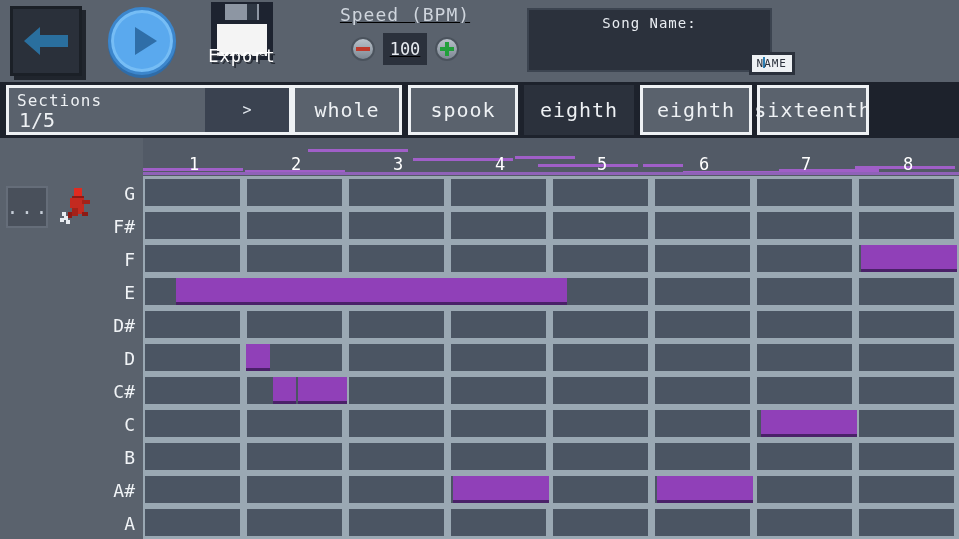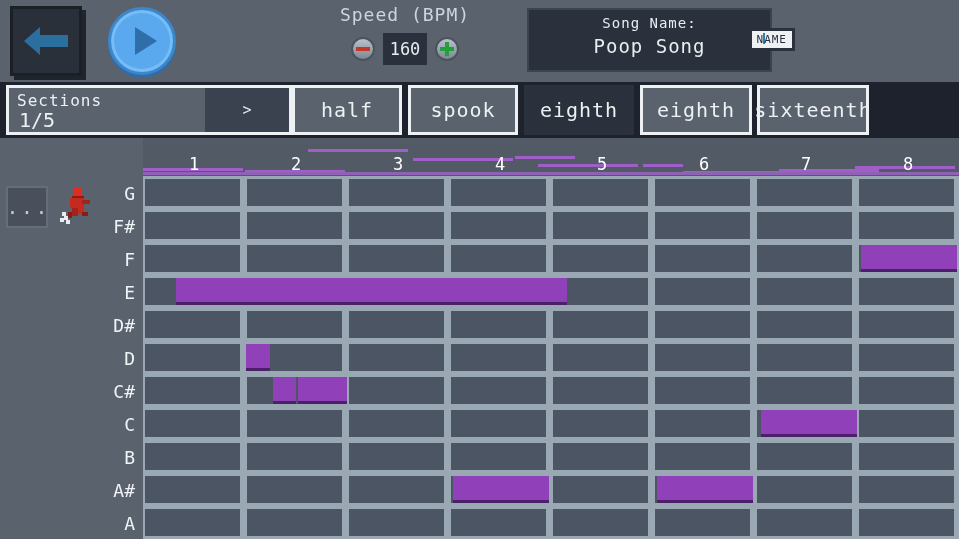--- a/index.html
+++ b/index.html
@@ -56,21 +56,21 @@
   }
   .floppy .label{
     position:absolute; left:6px; top:22px; width:50px; height:32px;
     background:#f4f4f4;
   }
   .export-label{
     position:relative; top:-14px;
     font-size:17px; color:#fff; letter-spacing:1px;
     text-shadow:2px 2px 0 #2a2f38;
   }
-  .speed-group{ position:absolute; left:320px; top:4px; width:170px; text-align:center; }
+  .speed-group{ position:absolute; left:320px; top:4px; width:170px; text-align:center;text-decoration:underline; }
   .speed-title{ font-size:18px; color:#cfd5dd; letter-spacing:1px; }
   .speed-row{ margin-top:8px; display:flex; align-items:center; justify-content:center; gap:8px; }
   .round-btn{
     width:24px;height:24px;border-radius:50%;
     background:linear-gradient(#b9c2cb,#7d8792);
     border:2px solid #4b535d;
     display:flex;align-items:center;justify-content:center;
     cursor:pointer;
   }
   .round-btn.minus .bar{ width:14px;height:4px;background:#c0392b; }
@@ -81,21 +81,21 @@
     background:#2b313c; color:#e8ecf1; font-size:17px;
   }
   .song-box{
     position:absolute; left:527px; top:8px; width:245px; height:64px;
     background:#2b313c; border:2px solid #3c4450;
     color:#e9edf2; text-align:center; padding-top:5px;
   }
   .song-box .l1{ font-size:14px; letter-spacing:1px; }
   .song-box .l2{ font-size:19px; margin-top:4px; letter-spacing:1px; }
   .name-btn{
-    position:absolute; right:-25px; top:18px;
+    position:absolute; right:-25px; top:42px;
     background:#eef1f4; border:3px solid #2b313c;
     font-size:11px; color:#2b313c; padding:2px 5px 2px 5px;
     letter-spacing:1px; cursor:pointer;
   }
   .name-caret{ display:inline-block; width:2px; height:11px; background:#2a7fb5;
                vertical-align:-1px; margin:0 -1px;}
 
   
   .lenbar{
     position:absolute; left:0; top:82px; width:959px; height:56px;
@@ -177,49 +177,57 @@
     <div class="back-btn">
       <svg class="back-arrow" width="48" height="34" viewBox="0 0 48 34">
         <polygon points="2,17 18,3 18,11 46,11 46,23 18,23 18,31" fill="#2a6f9e"></polygon>
       </svg>
     </div>
 
     <div class="play-btn">
       <div class="play-tri"></div>
     </div>
 
+    <div class="export-wrap">
+      <div class="floppy">
+        <div class="shutter">
+            <div class="slot"></div>
+          </div>
+        <div class="label"></div>
+      </div>
+      <div class="export-label">Export</div>
+    </div>
 
     <div class="speed-group">
       <div class="speed-title">Speed (BPM)</div>
       <div class="speed-row">
         <div class="round-btn minus">
           <div class="bar"></div>
         </div>
-        <div class="bpm-val">160</div>
+        <div class="bpm-val">100</div>
         <div class="round-btn plus">
           <div class="v"></div>
         </div>
       </div>
     </div>
 
     <div class="song-box">
       <div class="l1">Song Name:</div>
-      <div class="l2">Poop Song</div>
       <div class="name-btn"><span>N</span><span class="name-caret"></span><span>AME</span></div>
     </div>
   </div>
 
   <div class="lenbar">
     <div class="sections">
       <div class="cap">Sections</div>
       <div class="val">1/5</div>
       <div class="next">&gt;</div>
     </div>
     <div id="len-host">
-        <div class="len" style="left: 292px; width: 110px;">half</div>
+        <div class="len" style="left: 292px; width: 110px;">whole</div>
         <div class="len" style="left: 408px; width: 110px;">spook</div>
         <div class="len sel" style="left: 524px; width: 110px;">eighth</div>
         <div class="len" style="left: 640px; width: 112px;">eighth</div>
         <div class="len" style="left: 757px; width: 112px;">sixteenth</div>
       </div>
   </div>
 
   <div class="trackrow">
     <div class="ruler" id="ruler-host">
         <div class="tick" style="left: 0px; width: 100px; top: 30px; background: rgb(160, 95, 200);"></div>

